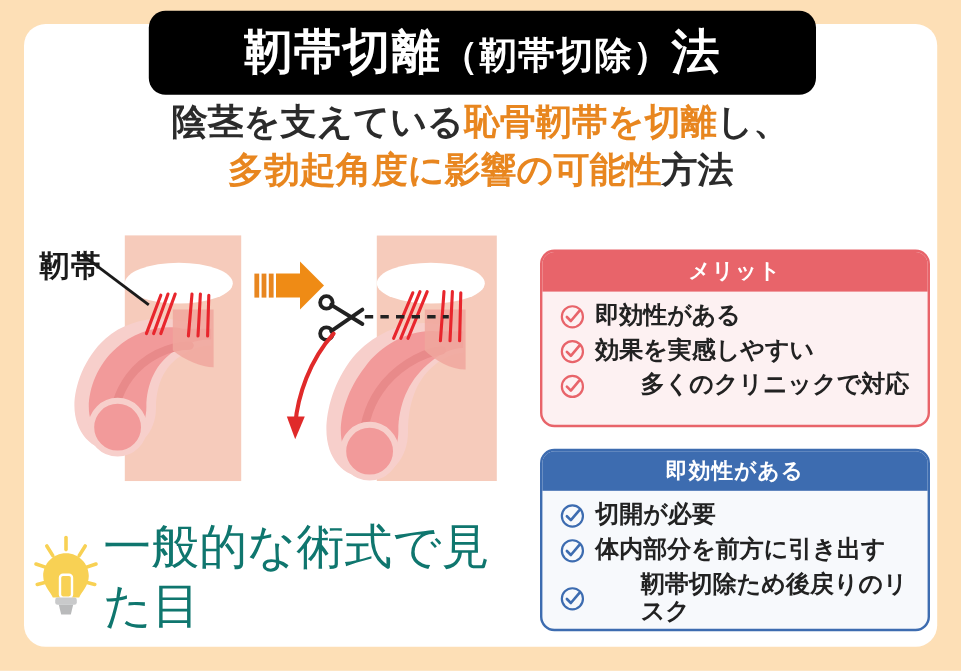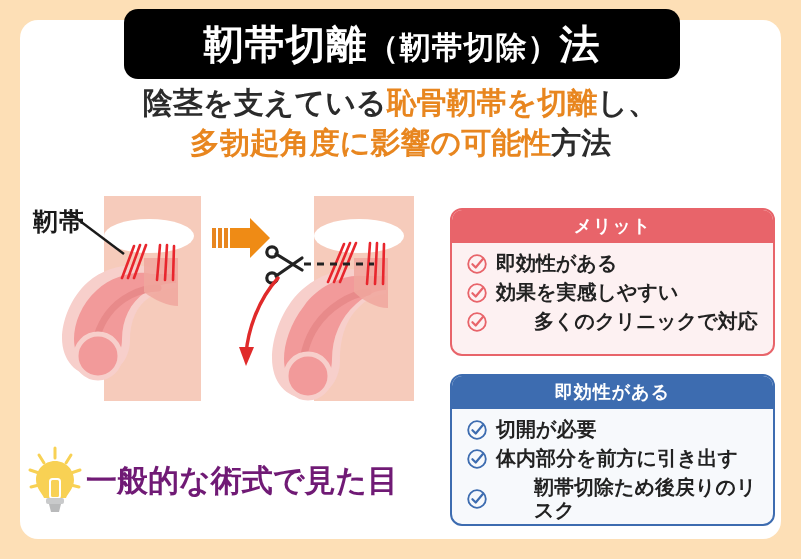--- a/index.html
+++ b/index.html
@@ -104,21 +104,21 @@
   #demerit .panel-head{background:#3D6CB0;margin:-2px -2px 0 -2px;height:35px;}
 
   
   .callout{
     position:absolute;left:26px;top:433px;
     width:410px;height:96px;
     display:flex;align-items:center;
   }
   .bulb{width:58px;height:72px;flex:0 0 58px;margin-right:2px;}
   .callout-text{
-    font-size:31px;font-weight:bold;color:#701a75;
+    font-size:40px;font-weight:normal;color:#0f766e;
     line-height:1.22;letter-spacing:0px;
   }
 </style>
 </head>
 <body>
 
 <div id="root">
 
   <div class="card"></div>
 

